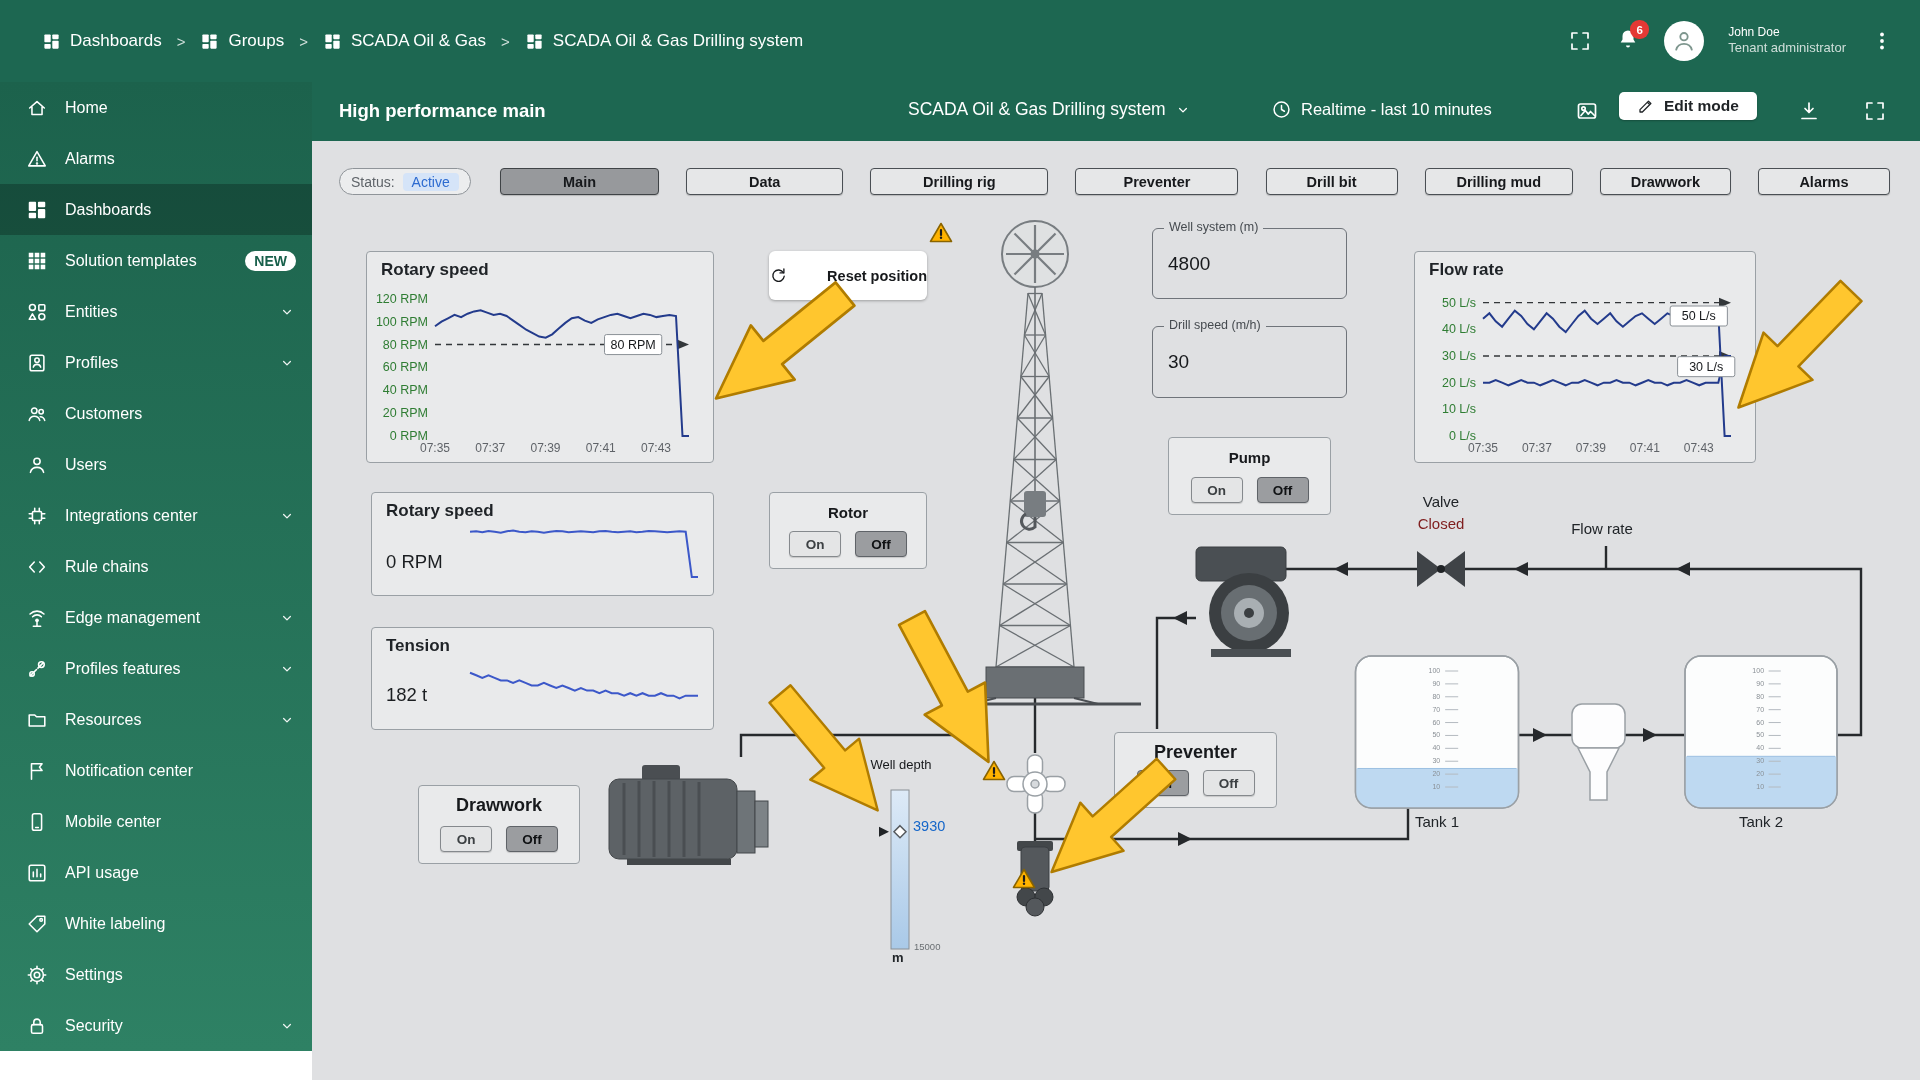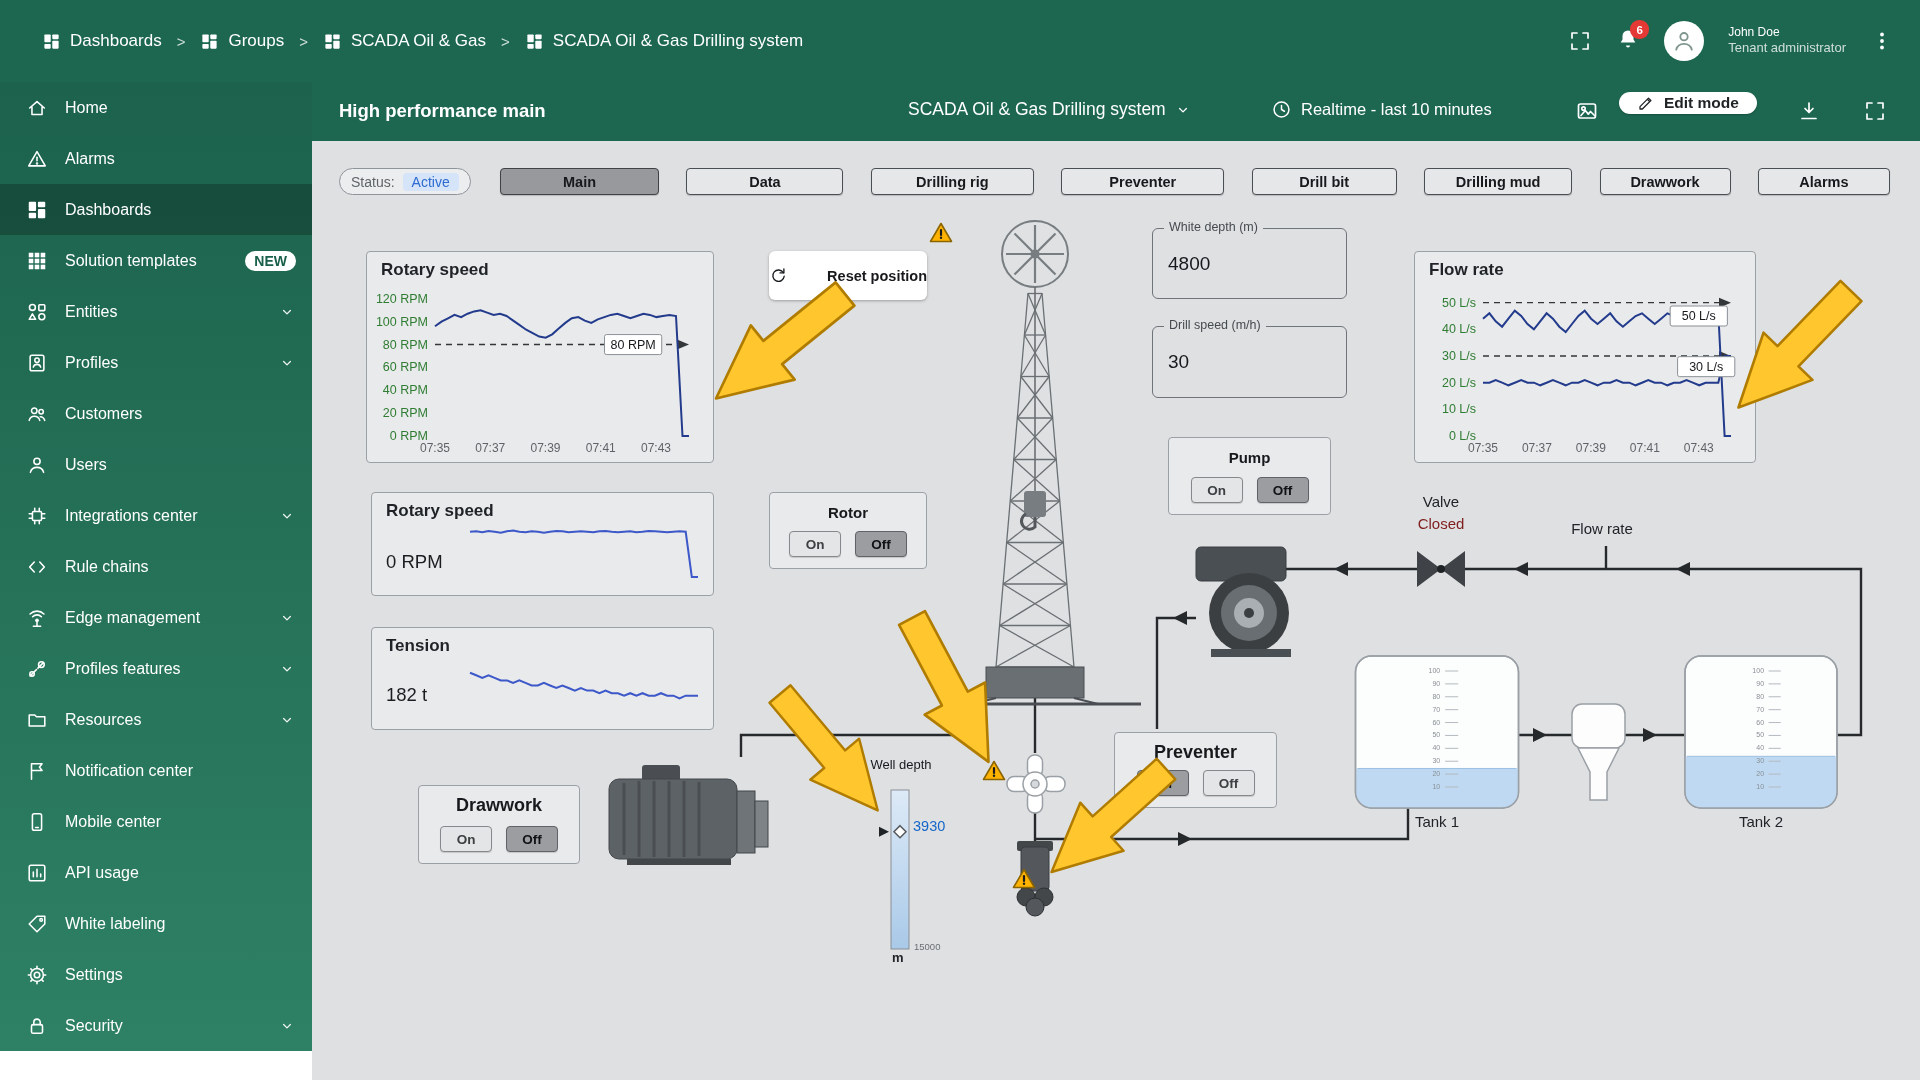--- a/index.html
+++ b/index.html
@@ -39,21 +39,21 @@
 
   
   .toolbar{position:absolute;left:312px;top:82px;width:1608px;height:59px;background:#1d6751;color:#fff;z-index:8}
   .toolbar>*{position:absolute}
   .tb-title{left:27px;top:18px;font-size:18.5px;font-weight:bold}
   .tb-select{left:596px;top:17px;font-size:17.5px;display:flex;align-items:center;gap:8px;cursor:pointer}
   .tb-select .icon{width:18px;height:18px}
   .tb-time{left:959px;top:17px;font-size:16.5px;display:flex;align-items:center;gap:9px;cursor:pointer}
   .tb-time .icon{width:21px;height:21px}
   .tb-imgbtn{left:1263px;top:17px;cursor:pointer}
-  .tb-edit{left:1307px;top:10px;height:22px;background:#fff;color:#1f2326;border-radius:12px;display:flex;align-items:center;gap:9px;padding:0 18px;font-size:15.5px;font-weight:bold;cursor:pointer;box-shadow:0 1px 2px rgba(0,0,0,.25)}
+  .tb-edit{left:1307px;top:10px;height:28px;background:#fff;color:#1f2326;border-radius:5px;display:flex;align-items:center;gap:9px;padding:0 18px;font-size:15.5px;font-weight:bold;cursor:pointer;box-shadow:0 1px 2px rgba(0,0,0,.25)}
   .tb-edit .icon{width:18px;height:18px}
   .tb-dl{left:1485px;top:17px;cursor:pointer}
   .tb-fs{left:1551px;top:17px;cursor:pointer}
 
   
   .dash{position:absolute;left:312px;top:141px;width:1608px;height:939px;background:#dfe0e2;overflow:hidden}
   .overlay{position:absolute;left:0;top:0;z-index:1}
   .overlay.top{z-index:6;pointer-events:none}
   .panel{position:absolute;background:#e9eaeb;border:1px solid #9aa0a5;border-radius:4px;z-index:2}
   .dlabel{position:absolute;z-index:3;text-align:center;font-size:15px;color:#202428}
@@ -705,23 +705,23 @@
         </g>
     </svg>
 
     <div class="status-chip">
       <span class="st-label">Status:</span>
       <span class="st-value">Active</span>
     </div>
     <div class="tabs">
         <div class="tab active" style="width: 159px;">Main</div>
         <div class="tab" style="width: 157px;">Data</div>
-        <div class="tab" style="width: 163px;">Drilling rig</div>
+        <div class="tab" style="width: 178px;">Drilling rig</div>
         <div class="tab" style="width: 163px;">Preventer</div>
-        <div class="tab" style="width: 145px;">Drill bit</div>
+        <div class="tab" style="width: 132px;">Drill bit</div>
         <div class="tab" style="width: 148px;">Drilling mud</div>
         <div class="tab" style="width: 131px;">Drawwork</div>
         <div class="tab" style="width: 132px;">Alarms</div>
       </div>
 
     <div class="panel" style="left:54px;top:110px;width:348px;height:212px">
       <div class="w-title">Rotary speed</div>
       <div class="chart-box"><svg width="336" height="176">
             <text x="57" y="20.85714285714286" text-anchor="end" class="ytick">120 RPM</text>
             <text x="57" y="43.71428571428572" text-anchor="end" class="ytick">100 RPM</text>
@@ -776,21 +776,21 @@
 
     <div class="panel" style="left:457px;top:351px;width:158px;height:77px">
       <div class="sw-title small">Rotor</div>
       <div class="sw-btns">
         <div class="sw-btn">On</div>
         <div class="sw-btn active">Off</div>
       </div>
     </div>
 
     <div class="field" style="left:840px;top:87px;width:195px;height:71px">
-      <div class="f-label">White depth (m)</div>
+      <div class="f-label">Well system (m)</div>
       <div class="f-value">4800</div>
     </div>
 
     <div class="field" style="left:840px;top:185px;width:195px;height:72px">
       <div class="f-label">Drill speed (m/h)</div>
       <div class="f-value">30</div>
     </div>
 
     <div class="panel" style="left:856px;top:296px;width:163px;height:78px">
       <div class="sw-title small">Pump</div>

